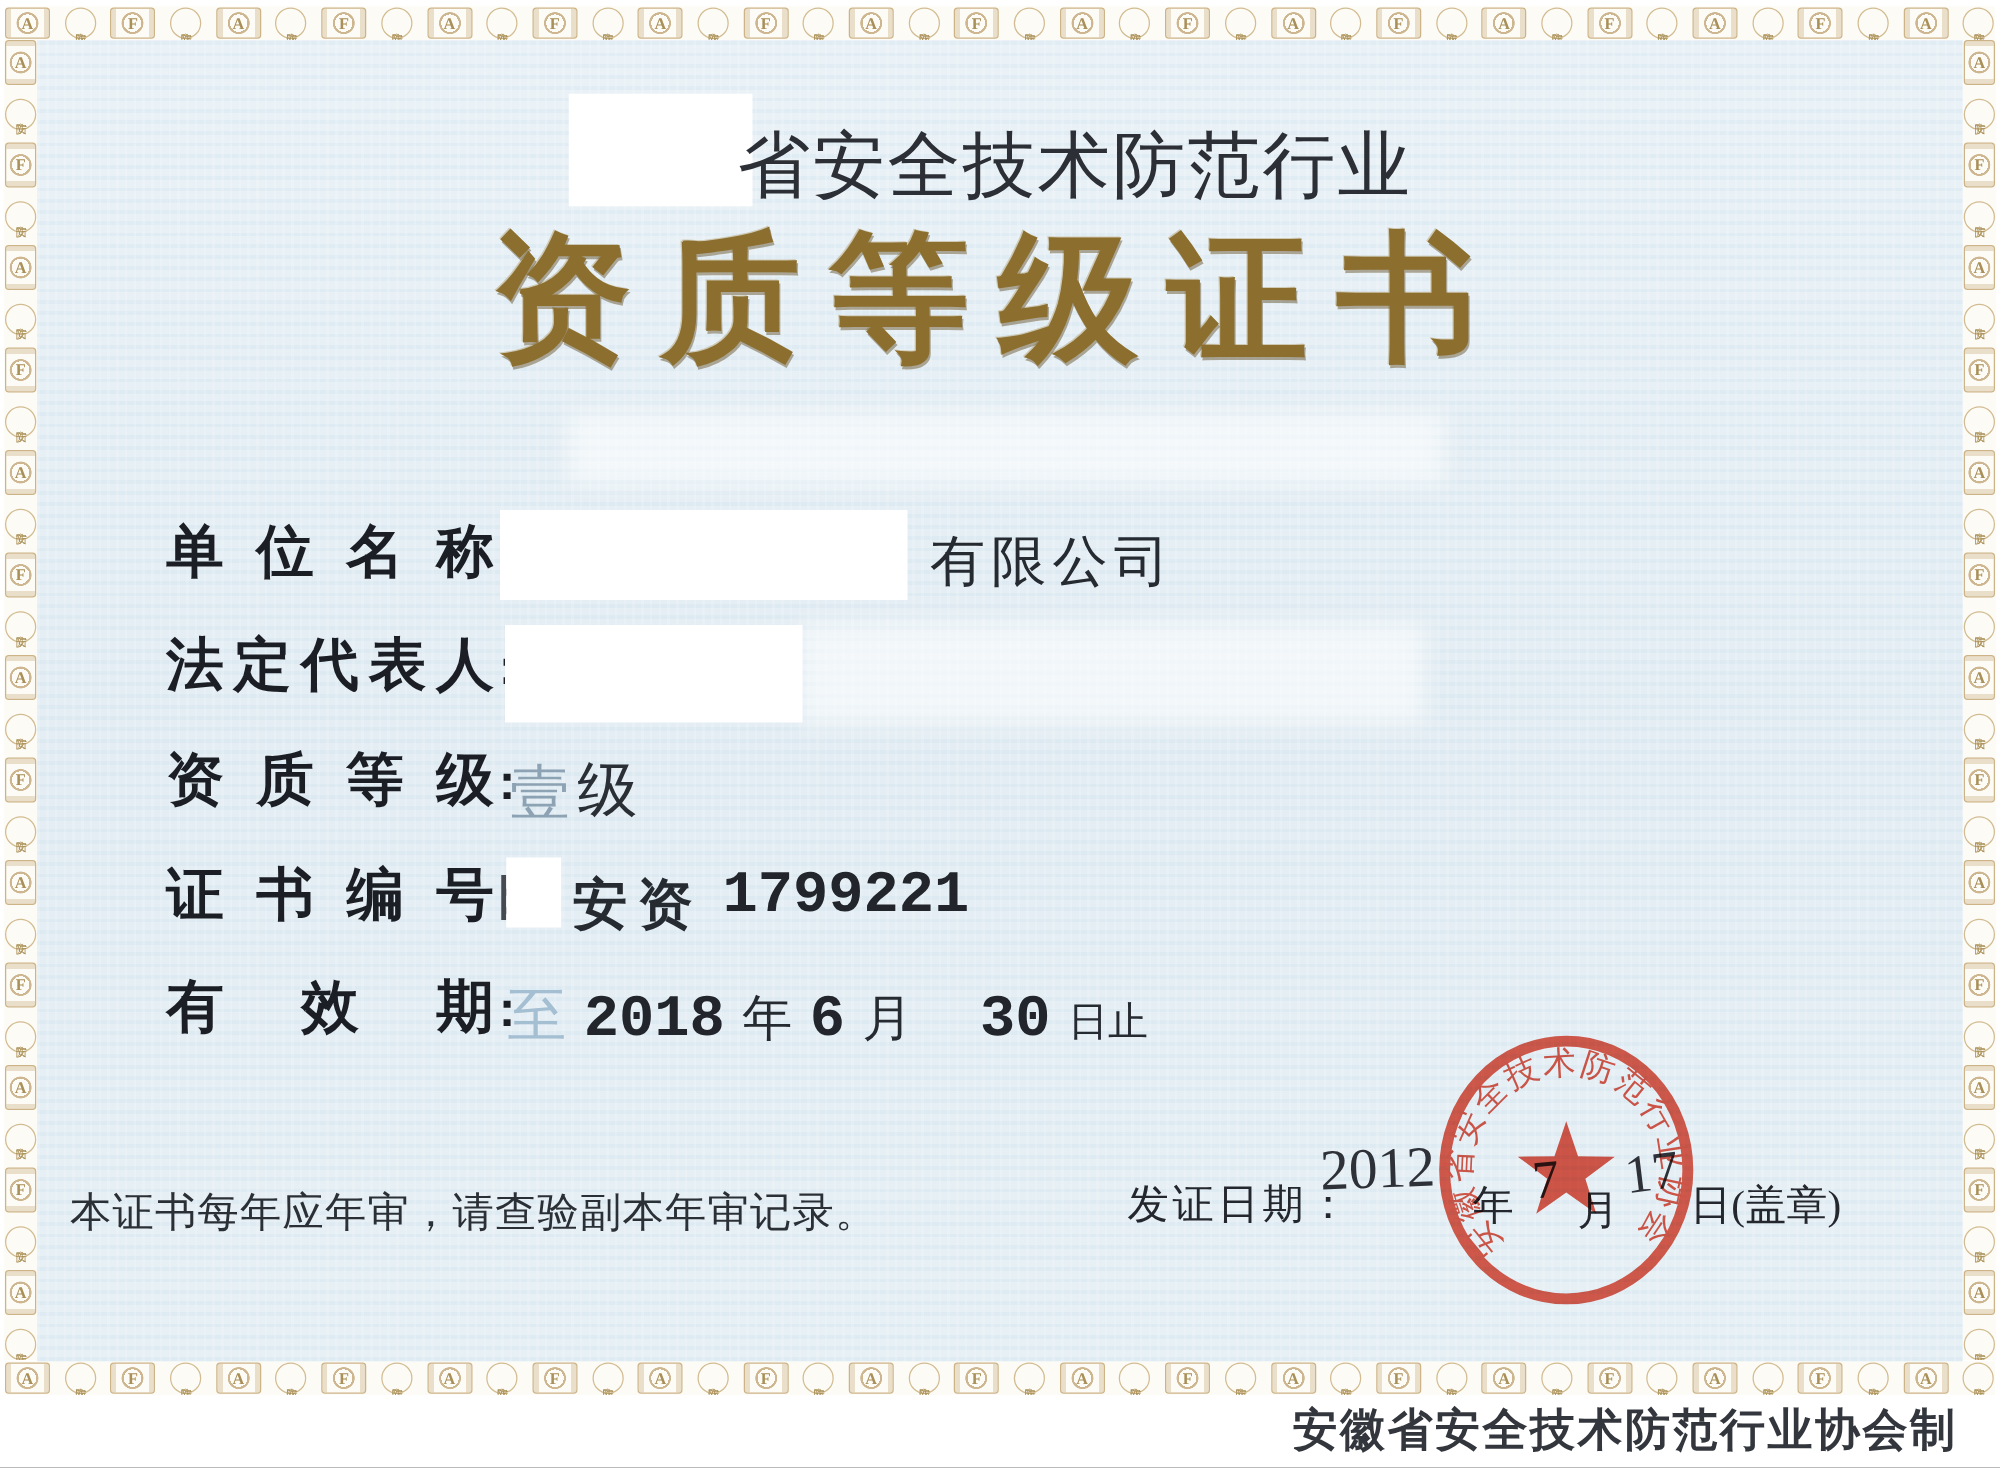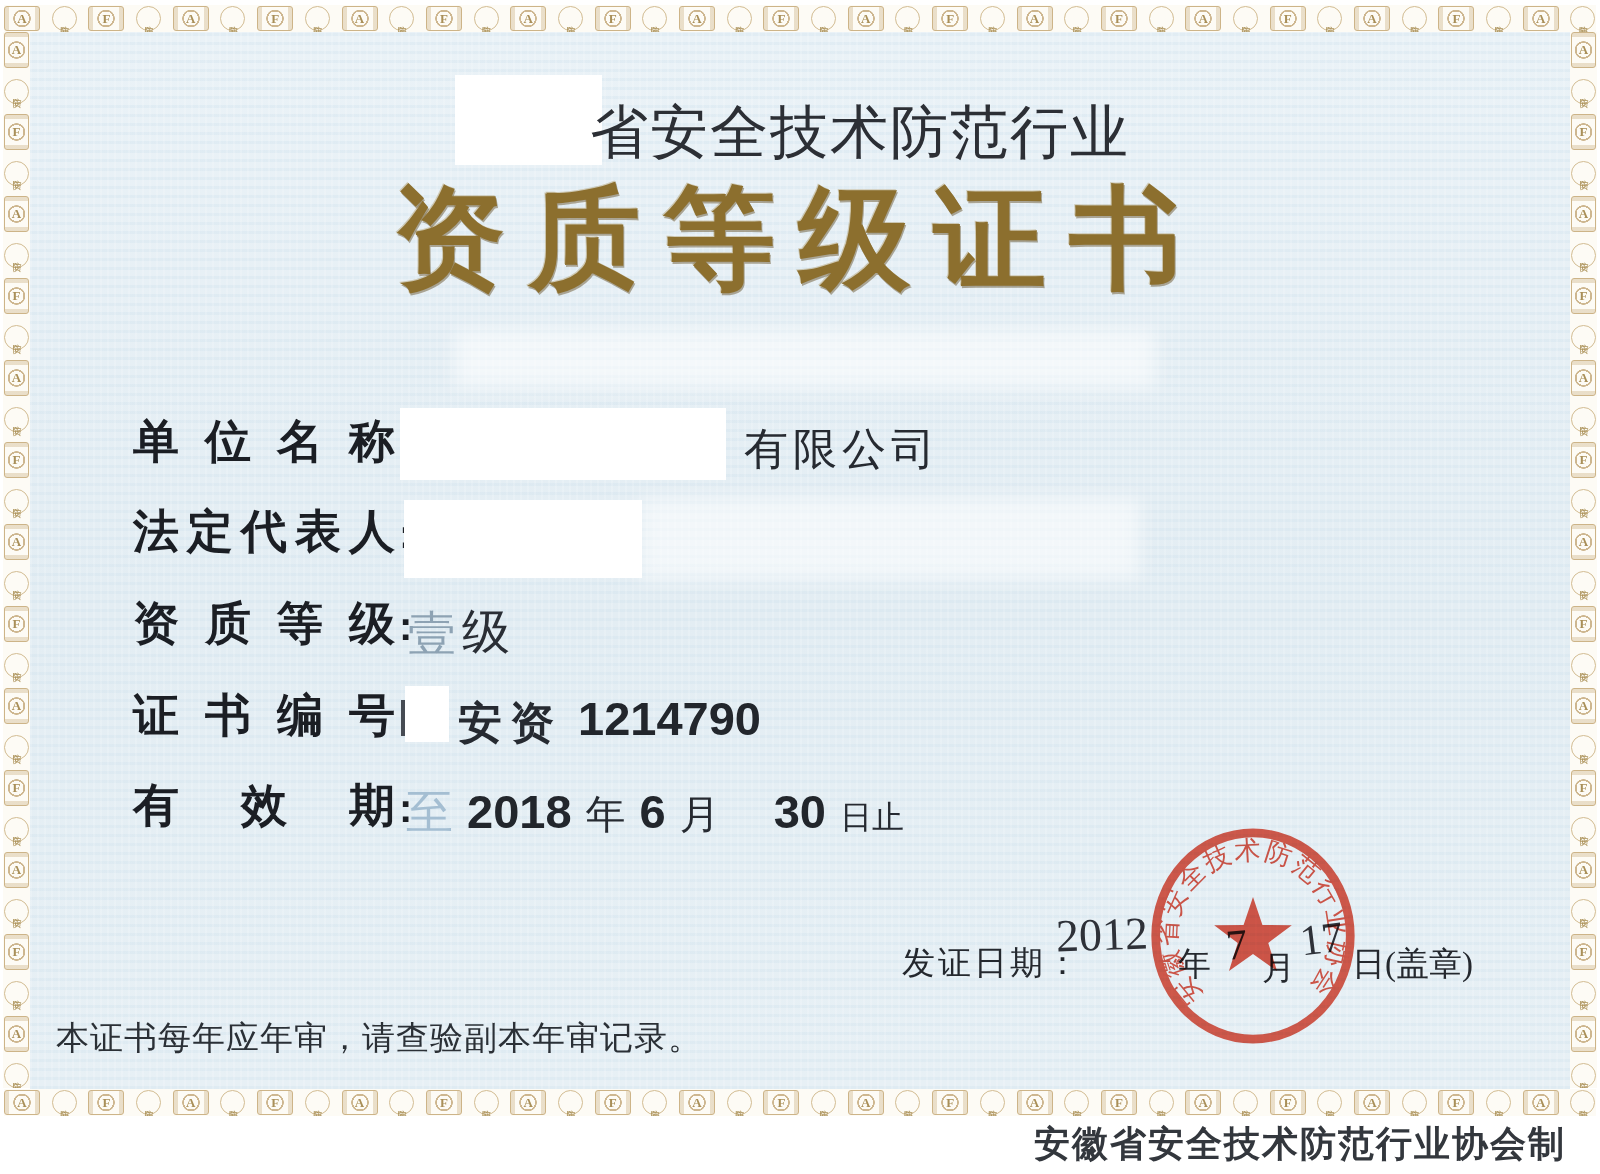--- a/index.html
+++ b/index.html
@@ -40,35 +40,35 @@
   .title2{position:absolute;left:393px;top:180px;width:788px;display:flex;justify-content:space-between;
           font-size:112px;font-weight:bold;line-height:1.05;color:#8c6f2e;
           font-family:"Liberation Sans","DejaVu Sans",sans-serif;
           text-shadow:1px 2px 0 rgba(94,72,28,.45), -1px -1px 0 rgba(160,130,60,.35);}
   
   .flabel{position:absolute;left:133px;width:262px;display:flex;justify-content:space-between;
           font-family:"Liberation Sans","DejaVu Sans",sans-serif;font-weight:bold;
           font-size:46px;line-height:1;color:#1b1e24;}
   .fcolon{position:absolute;left:399px;font-family:"Liberation Sans","DejaVu Sans",sans-serif;
           font-weight:bold;font-size:40px;line-height:1;color:#1b1e24;}
-  .serifval{font-family:Liberation Sans, sans-serif;color:#262a31;white-space:nowrap;}
+  .serifval{font-family:Liberation Mono, monospace;color:#262a31;white-space:nowrap;}
   .faded1{color:#7f96a9;opacity:.85;}
   .faded2{color:#a4bed2;}
   .num{font-weight:bold;color:#22262c;}
   .vrow{position:absolute;display:flex;align-items:baseline;white-space:nowrap;}
   .sliver{position:absolute;background:#464b53;}
   
   .issue-label{position:absolute;left:902px;top:941px;font-size:33px;letter-spacing:3px;color:#24282e;white-space:nowrap;}
   .hand{position:absolute;font-size:46px;color:#2e3138;font-weight:normal;}
   .unit{position:absolute;font-size:33px;color:#24282e;white-space:nowrap;}
   
   .seal{position:absolute;left:1146px;top:820px;width:214px;height:232px;
         mix-blend-mode:multiply;opacity:.93;}
   
-  .note{position:absolute;left:56px;top:1016px;font-size:33px;letter-spacing:1px;color:#2b3036;white-space:nowrap;}
+  .note{position:absolute;left:56px;top:948px;font-size:33px;letter-spacing:1px;color:#2b3036;white-space:nowrap;}
   .maker{position:absolute;left:1034px;top:1120px;font-size:36px;font-weight:bold;letter-spacing:2px;
          color:#33373d;font-family:"Liberation Sans","DejaVu Sans",sans-serif;white-space:nowrap;text-align:center;}
 </style>
 </head>
 <body>
 
 <div class="page">
 
   <div class="strip h top">
       <span class="motif badge">A</span>
@@ -255,21 +255,21 @@
   <div class="flabel" style="top:692px;">
       <span>证</span>
       <span>书</span>
       <span>编</span>
       <span>号</span>
     </div>
   <div class="fcolon" style="top:698px;">:</div>
   <div class="sliver" style="left:401px;top:700px;width:4px;height:36px;"></div>
   <div class="redact" style="left:405px;top:686px;width:44px;height:56px;"></div>
   <div class="serifval" style="position:absolute;left:458px;top:694px;font-size:44px;letter-spacing:8px;font-weight:bold;">安资</div>
-  <div class="serifval num" style="position:absolute;left:578px;top:691px;font-size:47px;">1214790</div>
+  <div class="serifval num" style="position:absolute;left:578px;top:691px;font-size:47px;">1799221</div>
 
   <div class="flabel" style="top:782px;">
       <span>有</span>
       <span>效</span>
       <span>期</span>
     </div>
   <div class="fcolon" style="top:788px;">:</div>
   <div class="vrow" style="left:406px;top:781px;gap:14px;">
     <span class="serifval faded2" style="font-size:47px;">至</span>
     <span class="serifval num" style="font-size:47px;">2018</span>

